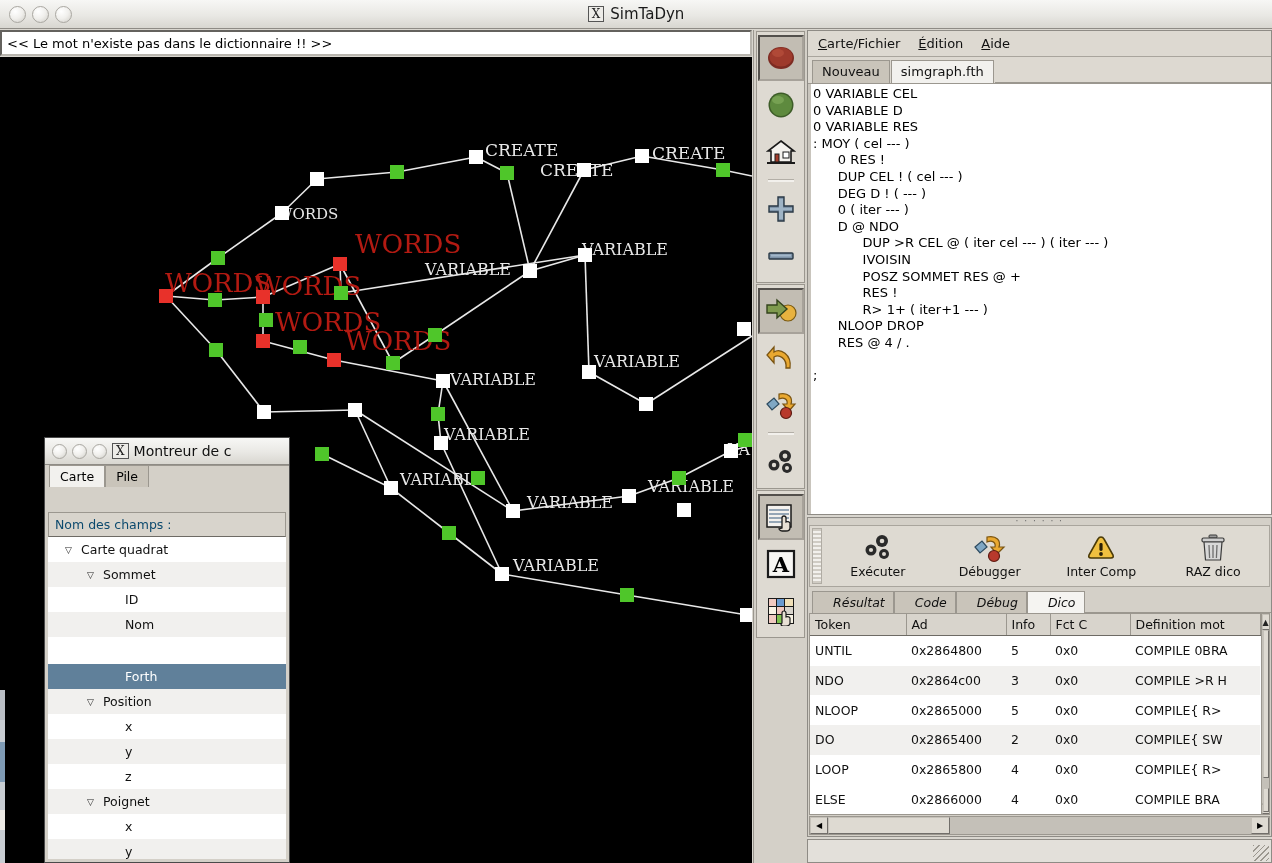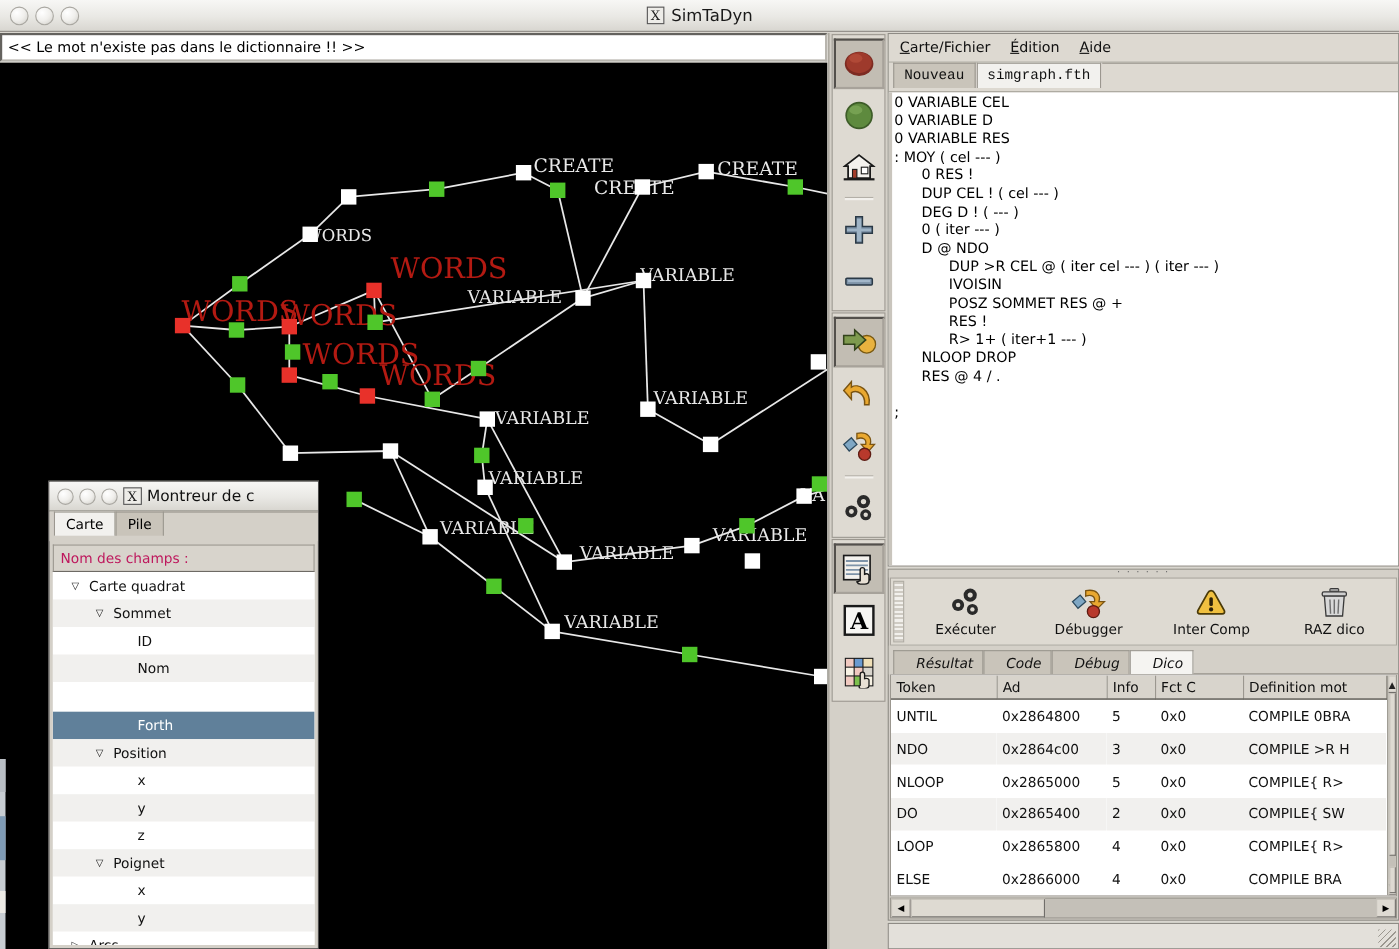--- a/index.html
+++ b/index.html
@@ -83,22 +83,22 @@
     background: #d4d0c8; border: 1px solid #8e8b85;
     display: flex; flex-direction: column;
   }
   .menubar {
     height: 26px; display: flex; align-items: center; gap: 18px;
     padding-left: 10px; background: #ddd9d1; border-bottom: 1px solid #a9a59d;
     font-size: 13px; color: #111;
   }
   .menubar span u { text-decoration: underline; }
   .tabrow {
-    height: 27px; display: flex; align-items: flex-start;
-    background: #ddd9d1; padding-left: 4px; border-bottom: 1px solid #9b978f; font-family: Liberation Mono, monospace;
+    height: 27px; display: flex; align-items: flex-end;
+    background: #ddd9d1; padding-left: 4px; border-bottom: 1px solid #9b978f;
   }
   .tab {
     padding: 3px 9px 4px 9px; font-size: 13px; color: #111;
     border: 1px solid #9b978f; border-bottom: none;
     background: #c9c4ba; margin-right: 1px;
   }
   .tab.active { background: #f2f1ee; }
   .tabfill { flex: 1; border-bottom: 1px solid #9b978f; }
   .codearea {
     flex: 1; background: #ffffff; overflow: hidden; position: relative;
@@ -193,21 +193,21 @@
     background: linear-gradient(to bottom, #f7f7f5 0%, #e9e8e4 55%, #d8d6d0 100%);
     border-bottom: 1px solid #8e8b85;
     font-size: 14px; color: #111;
   }
   .dlg-title .wbtn { width: 15px; height: 15px; }
   .dlg-tabs { height: 27px; display: flex; align-items: flex-start; padding-left: 4px; background:#d4d0c8; }
   .dlg-tab { padding: 3px 10px; font-size: 12.5px; border:1px solid #9b978f; border-bottom:none; background:#c9c4ba; }
   .dlg-tab.active { background: #f2f1ee; }
   .dlg-tabfill { flex:1; border-bottom:1px solid #9b978f; }
   .colhdr {
-    margin: 3px 3px 0 3px; padding: 4px 6px; font-size: 12.5px; color:#be185d;
+    margin: 20px 3px 0 3px; padding: 4px 6px; font-size: 12.5px; color:#0c4a6e;
     background:#d8d4cc; border:1px solid #9b978f; border-bottom:1px solid #6d6a64;
   }
   .tree { flex:1; background:#fff; margin: 0 3px 3px 3px; overflow:hidden; }
   .trow { height: 25px; display:flex; align-items:center; font-size:12.5px; color:#111; }
   .trow.odd { background:#ffffff; }
   .trow.even { background:#f1f0ee; }
   .trow.sel { background:#60809a; color:#fff;margin-top:27px; }
   .tri { width:13px; display:inline-block; text-align:center; font-size:9px; color:#222; }
   .trow.sel .tri { color:#fff; }
 </style>

